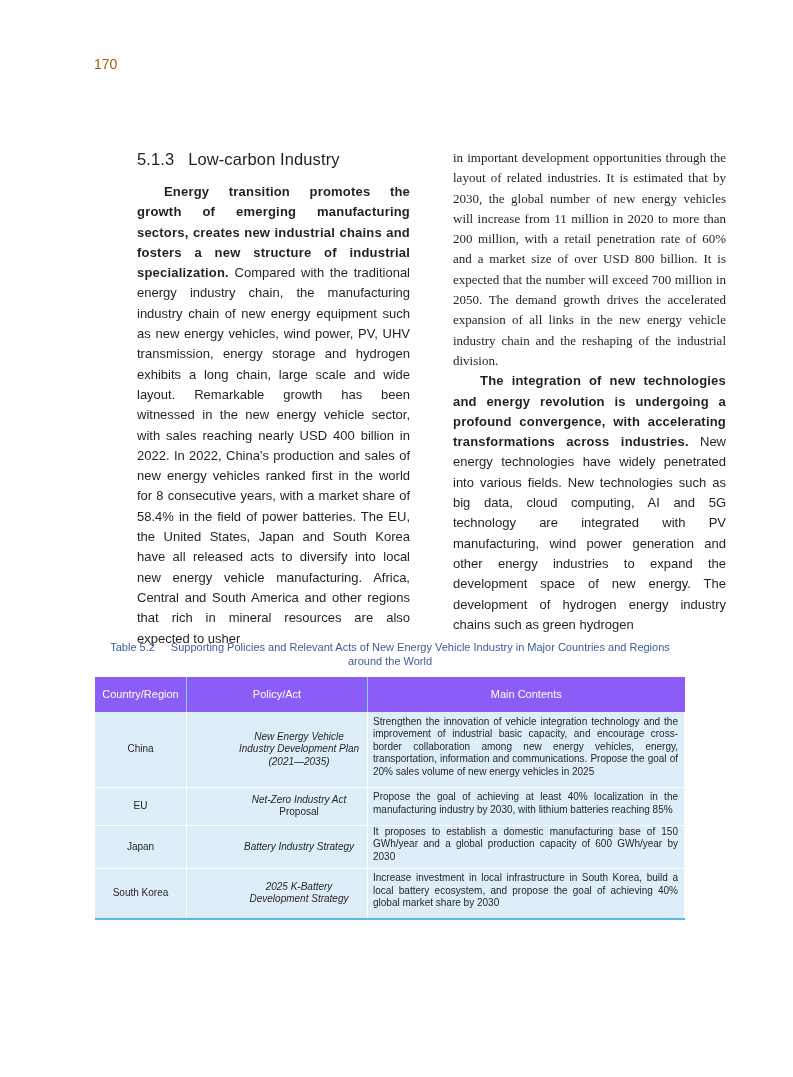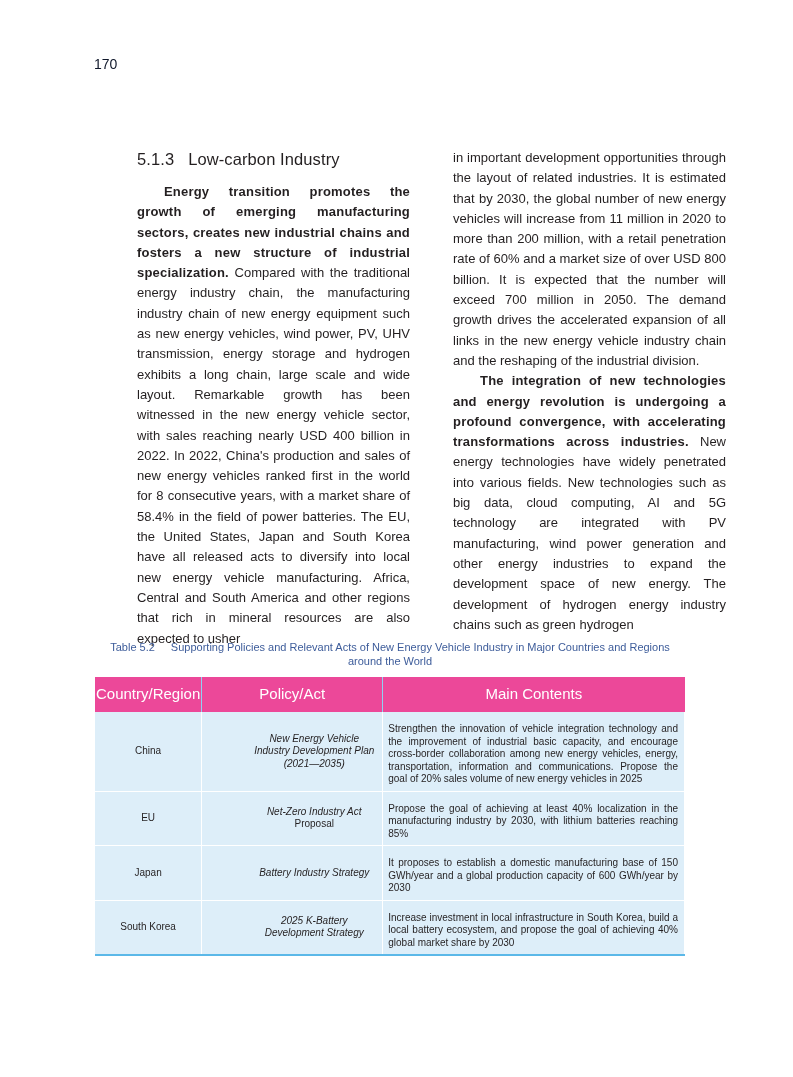--- a/index.html
+++ b/index.html
@@ -1,39 +1,39 @@
 <!DOCTYPE html>
 <html><head>
 <meta charset="utf-8">
 <style>
   html, body { margin:0; padding:0; background:#ffffff; }
   body { width:793px; height:1077px; position:relative; overflow:hidden;
          font-family:"Liberation Sans", sans-serif; color:#231f20; }
-  .page-number { position:absolute; left:94px; top:56px; font-size:14px; color:#0f172a; }
+  .page-number { position:absolute; left:94px; top:56px; font-size:14px; color:#a16207; }
   .col { position:absolute; top:148px; width:273px; font-size:13px; line-height:20.3px; text-align:justify;margin-left:43px; }
   .col-left { left:94px; }
   .col-right { left:410px; top:148px; }
   .section-heading { font-size:16.5px; margin:0 0 12px 0; line-height:22px; font-weight:normal; letter-spacing:0.1px; }
   .section-heading .num { margin-right:14px; }
   .para { margin:0; text-indent:27px; }
-  .para.cont { text-indent:0; }
+  .para.cont { text-indent:0;font-family:Liberation Serif, serif; }
   .lead { font-weight:bold; letter-spacing:0.2px; }
   .caption { position:absolute; left:95px; width:590px; top:640px; text-align:center;
              font-size:11px; line-height:14px; color:#3d5c9a; }
   .caption .tnum { margin-right:16px; }
   table.policy { position:absolute; left:95px; top:677px; width:590px; border-collapse:collapse;
                  font-size:10px; line-height:12.5px; }
-  table.policy th { background:#ec4899; color:#ffffff; font-weight:normal; height:33px;
-                    font-size:15px; border-right:1px solid #8fd0f2; text-align:center; }
+  table.policy th { background:#8b5cf6; color:#ffffff; font-weight:normal; height:33px;
+                    font-size:11px; border-right:1px solid #8fd0f2; text-align:center; }
   table.policy th:last-child { border-right:none; }
   table.policy td { background:#ddeef9; border-right:1px solid #ffffff; border-bottom:1px solid #ffffff;
                     vertical-align:middle; padding:4px 4px; color:#231f20; }
   table.policy td.country { text-align:center; width:83px; }
   table.policy td.policy-name { text-align:center; font-style:italic; width:128px;padding-left:48px; }
-  table.policy td.content { text-align:justify; padding:11px 6px 5px 5px; }
+  table.policy td.content { text-align:justify; padding:0 6px 5px 5px; }
   table.policy tr:last-child td { border-bottom:2px solid #5bb8e8; }
   .plain { font-style:normal; }
 </style>
 </head>
 <body>
 
 <div class="page-number">170</div>
 
 <div class="col col-left">
   <h2 class="section-heading">

